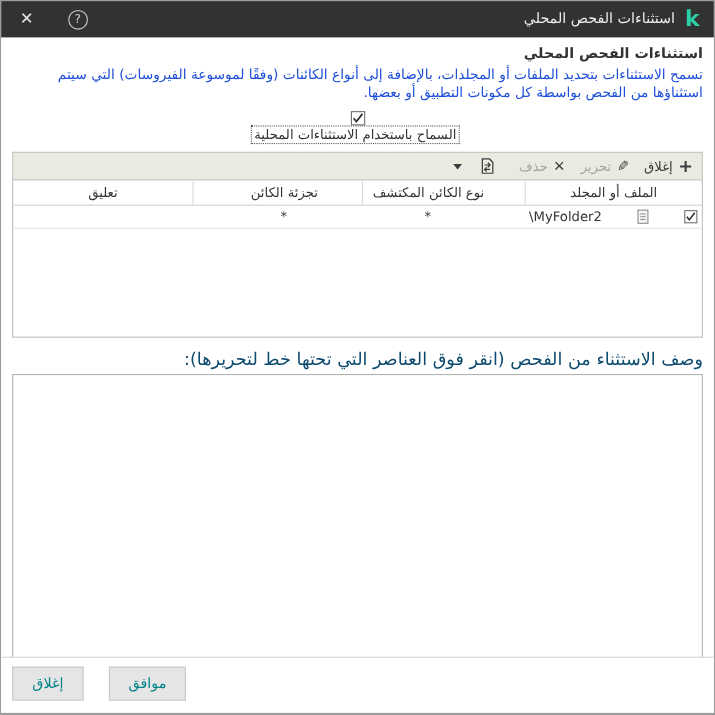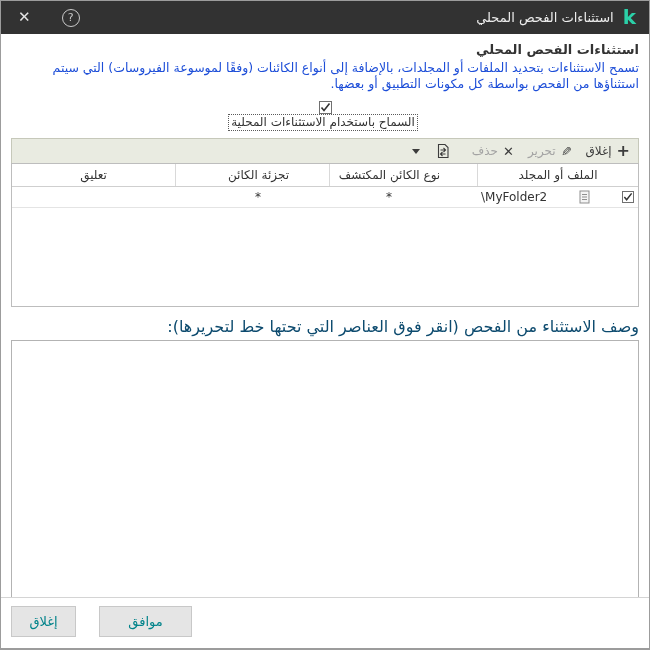--- a/index.html
+++ b/index.html
@@ -198,21 +198,21 @@
     border: 1px solid #c8c8c8;
     background: #e5e5e5;
     color: #00838a;
     font-size: 13px;
     font-family: "DejaVu Sans", sans-serif;
     cursor: pointer;
     display: inline-flex;
     align-items: center;
     justify-content: center;
   }
-  .btn-ok { width: 93px; }
+  .btn-ok { width: 70px; }
   .btn-close { width: 65px; }
 </style>
 </head>
 <body>
 
 <div class="window">
 
   <div class="titlebar">
     <span class="brand-k">k</span>
     <span class="titlebar-title">استثناءات الفحص المحلي</span>

